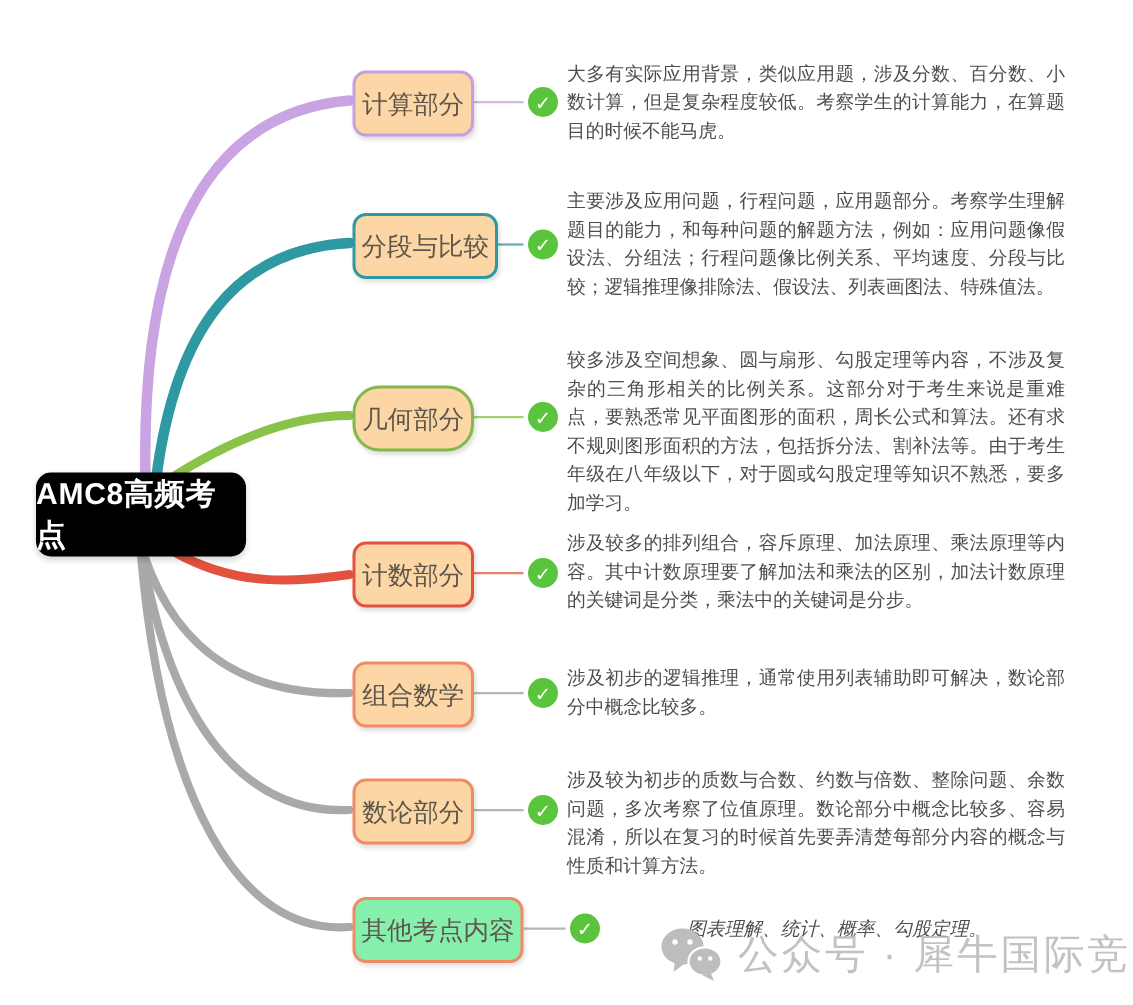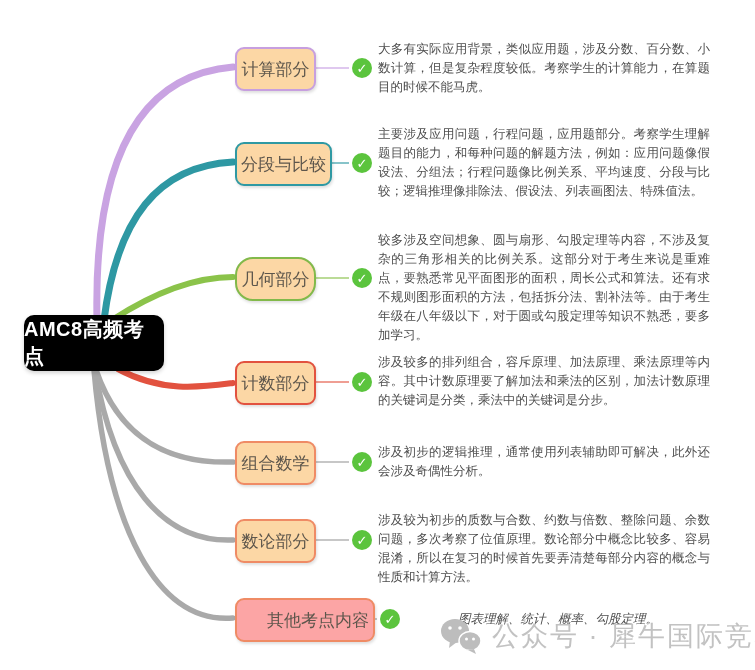--- a/index.html
+++ b/index.html
@@ -60,35 +60,35 @@
 </svg>
 
 <div class="root-node" id="root-node" style="background: #000000;">AMC8高频考点</div>
 
 <div class="branch-node" id="bnode-0" style="left: 235px; top: 47px; width: 77px; border-color: rgb(199, 159, 223); background: rgb(252, 215, 165);">计算部分</div>
 <div class="branch-node" id="bnode-1" style="left: 235px; top: 142px; width: 93px; border-color: rgb(47, 153, 163); background: rgb(252, 215, 165);">分段与比较</div>
 <div class="branch-node" id="bnode-2" style="left: 235px; top: 257px; width: 77px; border-color: rgb(130, 185, 74); background: rgb(252, 215, 165); border-radius: 18px;">几何部分</div>
 <div class="branch-node" id="bnode-3" style="left: 235px; top: 361px; width: 77px; border-color: rgb(226, 82, 63); background: rgb(252, 215, 165);">计数部分</div>
 <div class="branch-node" id="bnode-4" style="left: 235px; top: 441px; width: 77px; border-color: rgb(239, 139, 101); background: rgb(252, 215, 165);">组合数学</div>
 <div class="branch-node" id="bnode-5" style="left: 235px; top: 519px; width: 77px; border-color: rgb(239, 139, 101); background: rgb(252, 215, 165);">数论部分</div>
-<div class="branch-node" id="bnode-6" style="left: 235px; top: 598px; width: 110px; border-color: rgb(239, 139, 101); background: #fca5a5; padding-left: 26px;">其他考点内容</div>
+<div class="branch-node" id="bnode-6" style="left: 235px; top: 598px; width: 110px; border-color: rgb(239, 139, 101); background: #86efac;">其他考点内容</div>
 
 <span class="check" style="left: 352px; top: 58px; background: rgb(91, 196, 61);">✓</span>
 <span class="check" style="left: 352px; top: 153px; background: rgb(91, 196, 61);">✓</span>
 <span class="check" style="left: 352px; top: 268px; background: rgb(91, 196, 61);">✓</span>
 <span class="check" style="left: 352px; top: 372px; background: rgb(91, 196, 61);">✓</span>
 <span class="check" style="left: 352px; top: 452px; background: rgb(91, 196, 61);">✓</span>
 <span class="check" style="left: 352px; top: 530px; background: rgb(91, 196, 61);">✓</span>
 <span class="check" style="left: 380px; top: 609px; background: rgb(91, 196, 61);">✓</span>
 
 <div class="desc" style="left:378px;top:40px;">大多有实际应用背景，类似应用题，涉及分数、百分数、小数计算，但是复杂程度较低。考察学生的计算能力，在算题目的时候不能马虎。</div>
 <div class="desc" style="left:378px;top:125px;">主要涉及应用问题，行程问题，应用题部分。考察学生理解题目的能力，和每种问题的解题方法，例如：应用问题像假设法、分组法；行程问题像比例关系、平均速度、分段与比较；逻辑推理像排除法、假设法、列表画图法、特殊值法。</div>
 <div class="desc" style="left:378px;top:231px;">较多涉及空间想象、圆与扇形、勾股定理等内容，不涉及复杂的三角形相关的比例关系。这部分对于考生来说是重难点，要熟悉常见平面图形的面积，周长公式和算法。还有求不规则图形面积的方法，包括拆分法、割补法等。由于考生年级在八年级以下，对于圆或勾股定理等知识不熟悉，要多加学习。</div>
 <div class="desc" style="left:378px;top:353px;">涉及较多的排列组合，容斥原理、加法原理、乘法原理等内容。其中计数原理要了解加法和乘法的区别，加法计数原理的关键词是分类，乘法中的关键词是分步。</div>
-<div class="desc" style="left:378px;top:443px;">涉及初步的逻辑推理，通常使用列表辅助即可解决，此外还会涉及奇偶性分析。</div>
+<div class="desc" style="left:378px;top:443px;">涉及初步的逻辑推理，通常使用列表辅助即可解决，数论部分中概念比较多。</div>
 <div class="desc" style="left:378px;top:511px;">涉及较为初步的质数与合数、约数与倍数、整除问题、余数问题，多次考察了位值原理。数论部分中概念比较多、容易混淆，所以在复习的时候首先要弄清楚每部分内容的概念与性质和计算方法。</div>
 <div class="desc single" style="left:408px;top:610px;">图表理解、统计、概率、勾股定理。</div>
 
 <div class="watermark">
   <svg class="wx-icon" viewBox="0 0 42 36" xmlns="http://www.w3.org/2000/svg">
     <ellipse cx="15" cy="13" rx="14" ry="12" fill="#bdbdbd"></ellipse>
     <path d="M10 23 L9 30 L17 24 Z" fill="#bdbdbd"></path>
     <circle cx="10" cy="10" r="1.8" fill="#ffffff"></circle>
     <circle cx="20" cy="10" r="1.8" fill="#ffffff"></circle>
     <ellipse cx="30" cy="23" rx="11" ry="9.5" fill="#bdbdbd" stroke="#ffffff" stroke-width="1.5"></ellipse>

